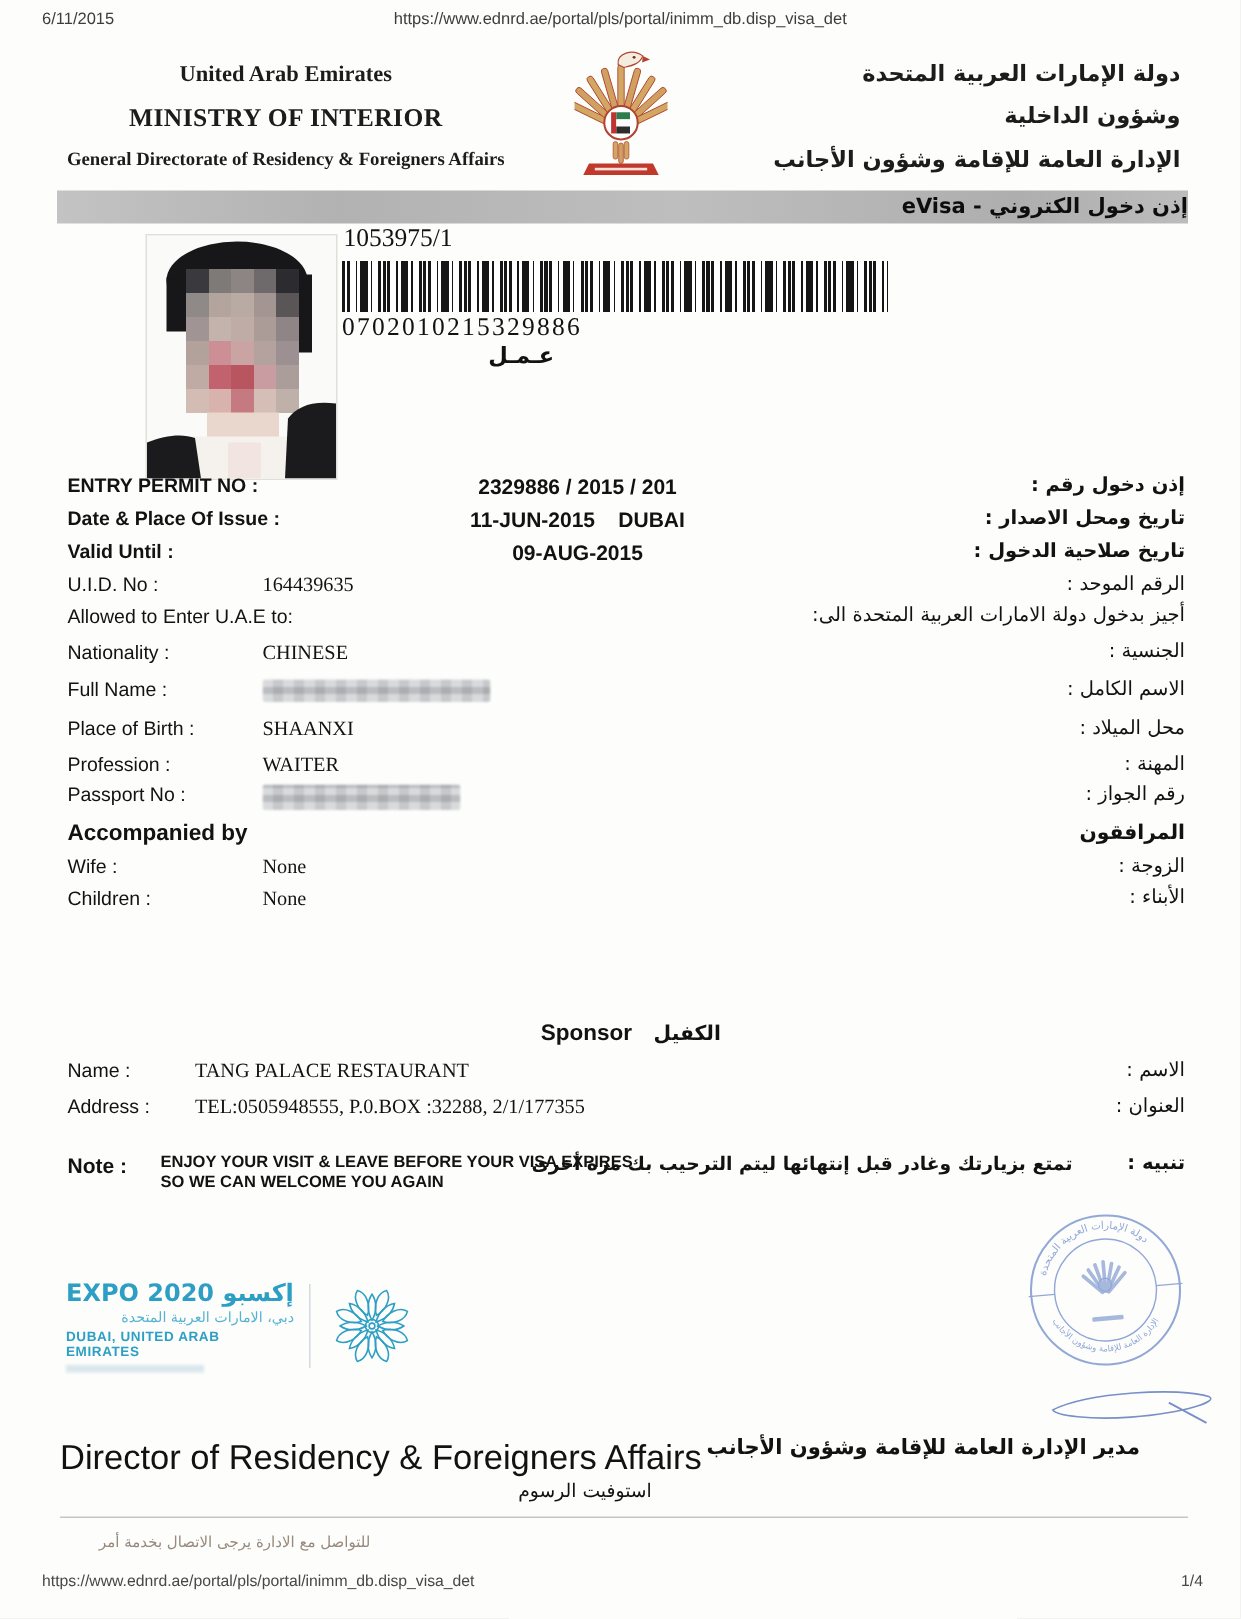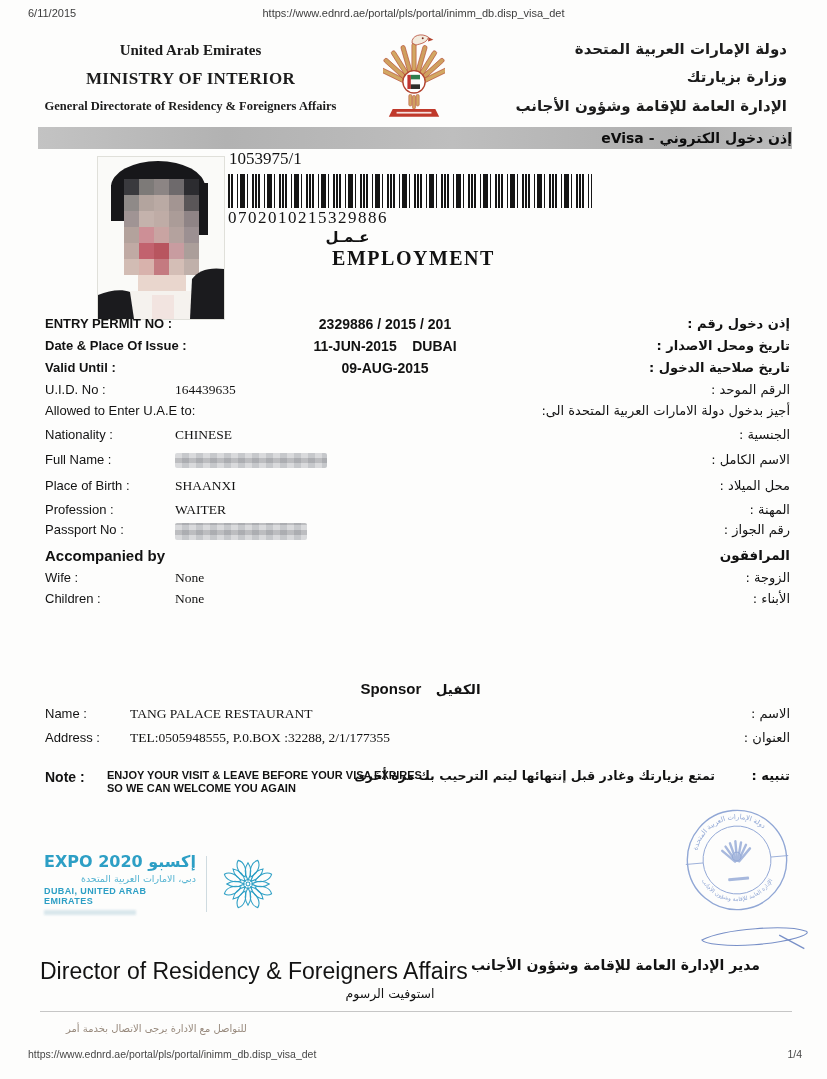--- a/index.html
+++ b/index.html
@@ -97,21 +97,21 @@
 
 <div id="page">
 
   <div class="print-date">6/11/2015</div>
   <div class="print-url">https://www.ednrd.ae/portal/pls/portal/inimm_db.disp_visa_det</div>
 
   <div class="hdr-en hdr-en1">United Arab Emirates</div>
   <div class="hdr-en hdr-en2">MINISTRY OF INTERIOR</div>
   <div class="hdr-en hdr-en3">General Directorate of Residency &amp; Foreigners Affairs</div>
   <div class="hdr-ar ar hdr-ar1">دولة الإمارات العربية المتحدة</div>
-  <div class="hdr-ar ar hdr-ar2">وزارة بزيارتك</div>
+  <div class="hdr-ar ar hdr-ar2">وشؤون الداخلية</div>
   <div class="hdr-ar ar hdr-ar3">الإدارة العامة للإقامة وشؤون الأجانب</div>
 
   <svg class="emblem" viewBox="0 0 64 92">
     <g>
       <g transform="rotate(-64 32 56)">
           <rect x="29.8" y="16" width="4.4" height="32" rx="2" fill="#d2a763" stroke="#b2432f" stroke-width="0.6"></rect>
         </g>
       <g transform="rotate(-48 32 56)">
           <rect x="29.8" y="15" width="4.4" height="33" rx="2" fill="#cfa05f" stroke="#b2432f" stroke-width="0.6"></rect>
         </g>
@@ -194,21 +194,20 @@
     <rect x="54" y="138" width="22" height="24" fill="#f2e4e0"></rect>
     <path d="M0,162 L0,138 C12,133 24,132 32,135 L36,162 Z" fill="#1b1b1e"></path>
     <path d="M126,162 L126,112 C110,110 100,114 94,122 L92,162 Z" fill="#1b1b1e"></path>
   </svg>
 
   <div class="file-no serif">1053975/1</div>
   <div class="barcode"></div>
   <div class="barcode-no serif">0702010215329886</div>
 
   <div class="vtype-ar ar">عـمـل</div>
-  <div class="vtype-en">EMPLOYMENT</div>
 
   <div class="fields">
     <div class="frow h22 fb">
       <span class="flabel">ENTRY PERMIT NO :</span>
       <span class="valbold">2329886 / 2015 / 201</span>
       <span class="flabel-ar">إذن دخول رقم :</span>
     </div>
     <div class="frow h22 fb">
       <span class="flabel">Date &amp; Place Of Issue :</span>
       <span class="valbold">11-JUN-2015    DUBAI</span>

